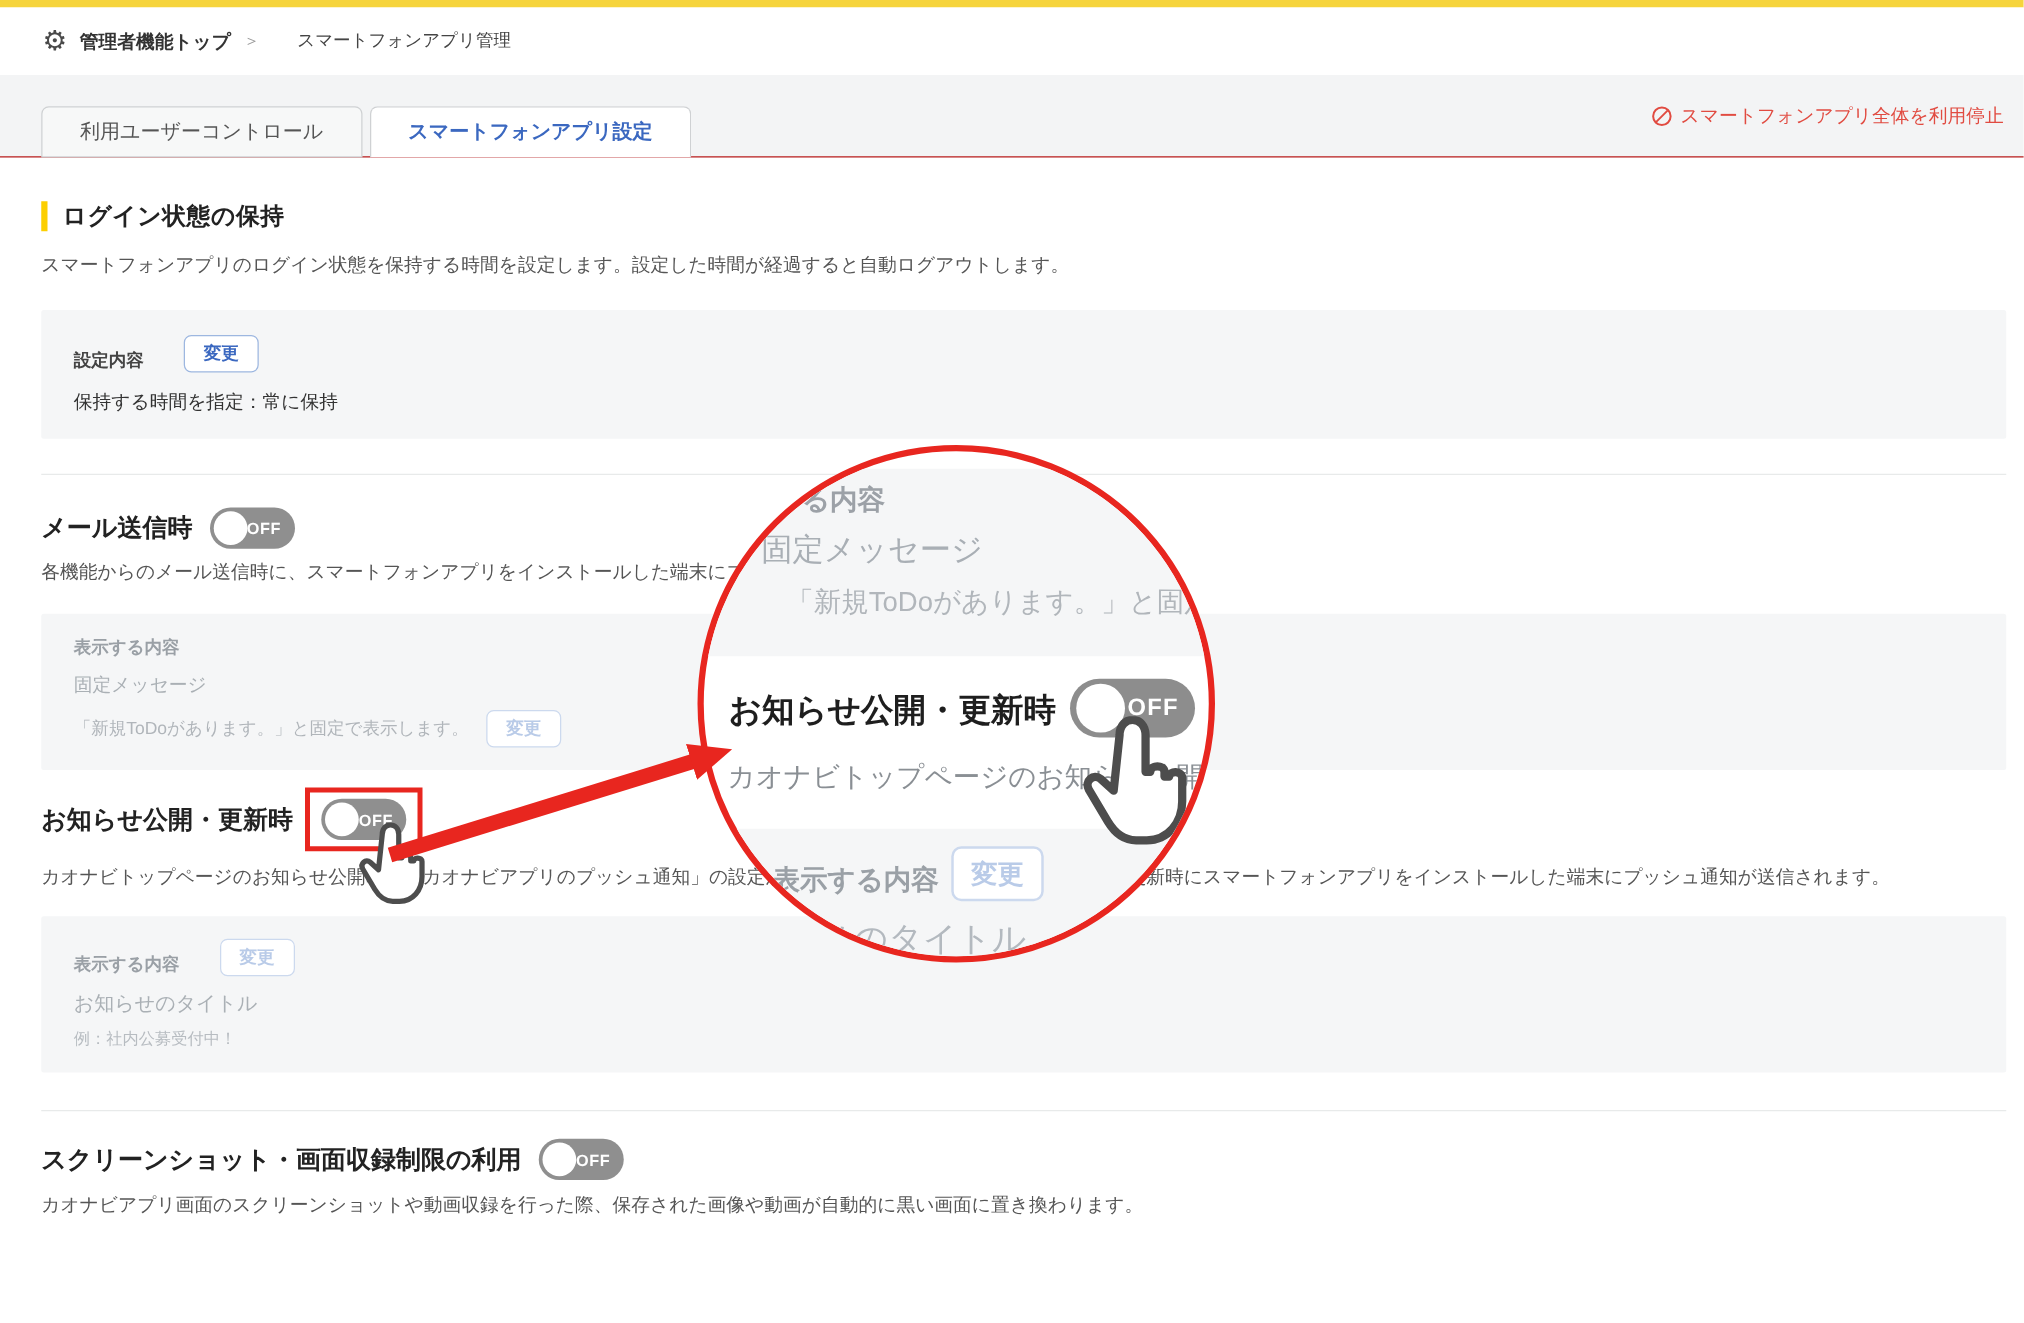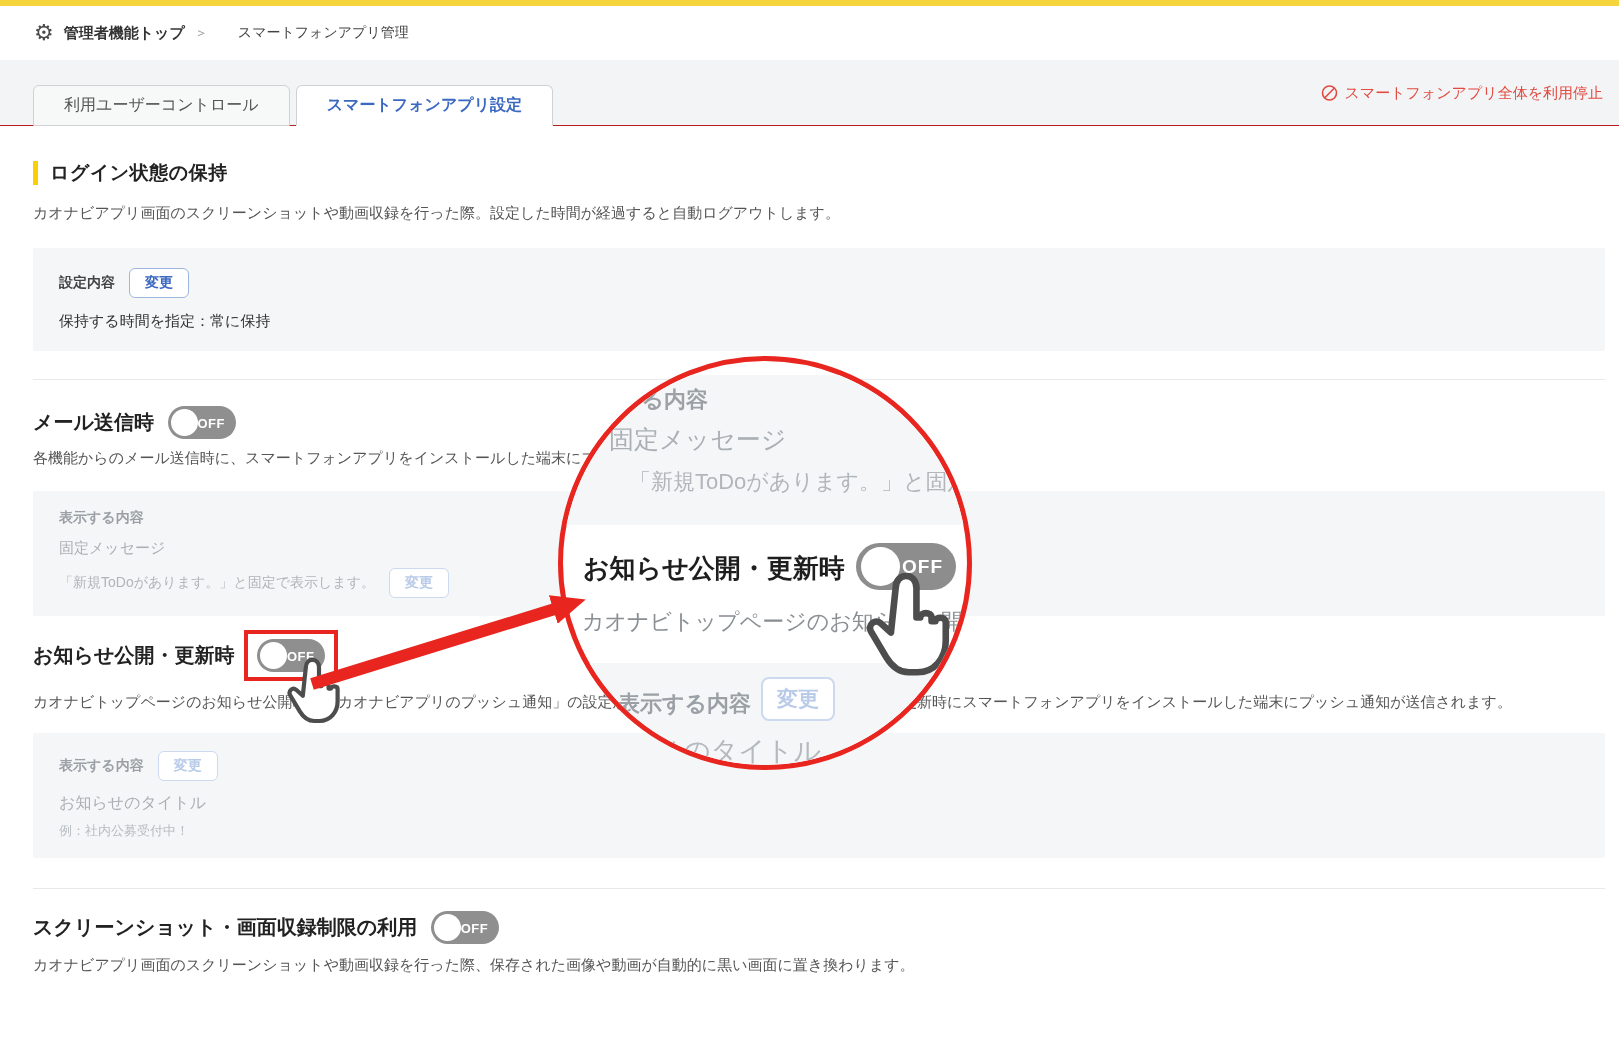--- a/index.html
+++ b/index.html
@@ -27,21 +27,21 @@
 
   
   .content { padding:0 14px 0 33px; }
   .sec-title { display:flex; align-items:center; margin-top:34px; }
   .sec-bar { width:5px; height:24px; background:#fccf00; margin-right:12px; }
   .sec-title h2 { font-size:19px; color:#222; letter-spacing:0.5px; }
   .desc { font-size:15px; color:#555; margin-top:16px; line-height:22px; white-space:nowrap; }
 
   .panel { background:#f5f6f7; border-radius:2px; margin-top:24px; padding:20px 26px; width:1572px; }
   .panel-label { font-size:14px; font-weight:bold; color:#444; }
-  .panel-row { display:flex; align-items:center; gap:14px; }
+  .panel-row { display:flex; align-items:flex-end; gap:32px; }
   .panel-value { font-size:15px; color:#333; margin-top:14px; }
 
   .btn-change { background:#fff; border:1px solid #9db7e0; color:#3b68c0; font-weight:bold;
     font-size:14px; border-radius:6px; padding:5px 15px; cursor:pointer;
     font-family:"Liberation Sans","DejaVu Sans",sans-serif; }
   .btn-change.faded { border-color:#ccd9ee; color:#b9cbe8; }
 
   .panel.faded .panel-label { color:#9aa0a6; }
   .p-val1 { font-size:15px; color:#aab0b5; margin-top:12px; }
   .p-val2 { font-size:14px; color:#b0b5ba; margin-top:10px; display:flex; align-items:center; gap:14px; }
@@ -112,21 +112,21 @@
     <span>スマートフォンアプリ全体を利用停止</span>
   </div>
 </div>
 
 <div class="content">
 
   <div class="sec-title">
     <div class="sec-bar"></div>
     <h2>ログイン状態の保持</h2>
   </div>
-  <div class="desc">カオナビアプリ画面のスクリーンショットや動画収録を行った際。設定した時間が経過すると自動ログアウトします。</div>
+  <div class="desc">スマートフォンアプリのログイン状態を保持する時間を設定します。設定した時間が経過すると自動ログアウトします。</div>
   <div class="panel">
     <div class="panel-row">
       <span class="panel-label">設定内容</span>
       <button class="btn-change">変更</button>
     </div>
     <div class="panel-value">保持する時間を指定：常に保持</div>
   </div>
 
   <div class="divider"></div>
 

